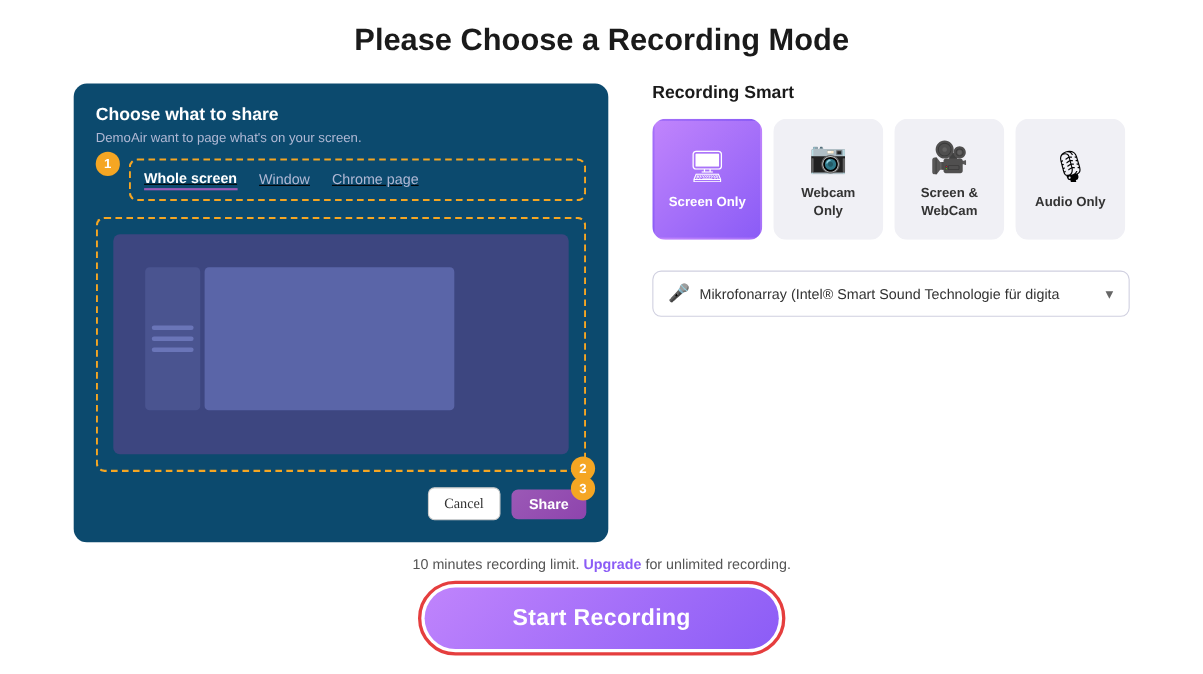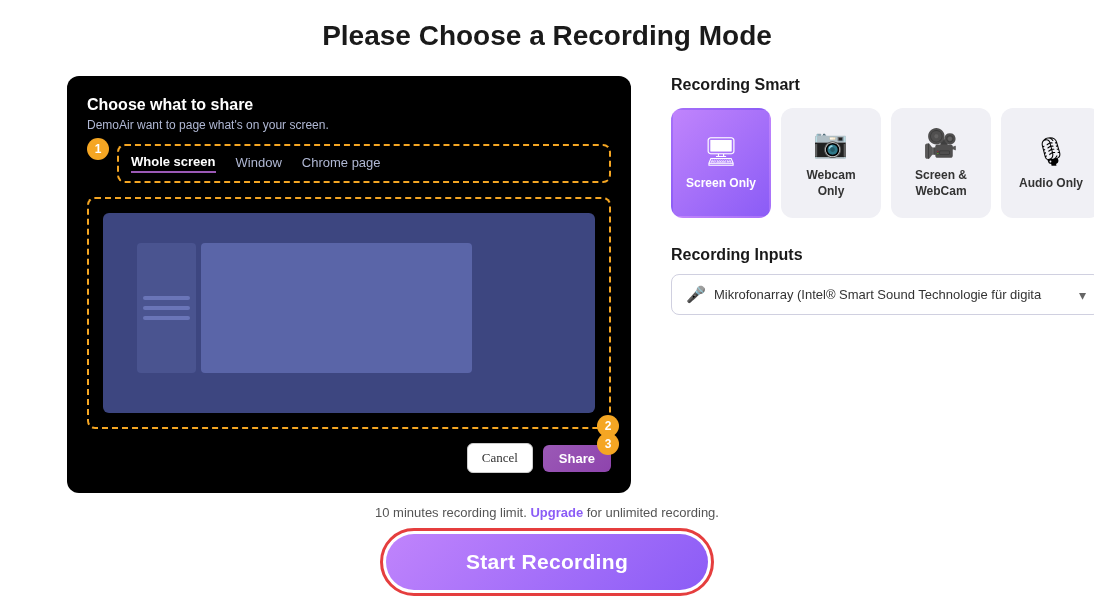--- a/index.html
+++ b/index.html
@@ -25,24 +25,24 @@
     .main-content {
       display: flex;
       gap: 40px;
       width: 100%;
       max-width: 960px;
       align-items: flex-start;
     }
 
     
     .screen-dialog {
-      background: #000000;
+      background: #0c4a6e;
       border-radius: 12px;
       padding: 20px;
-      width: 564px;
+      width: 486px;
       min-height: 380px;
       flex-shrink: 0;
       position: relative;
     }
 
     .dialog-header {
       color: #fff;
       margin-bottom: 12px;
     }
 
@@ -377,21 +377,20 @@
         <span class="mode-icon">🎥</span>
         <span class="mode-label">Screen &amp; WebCam</span>
       </div>
       <div class="mode-card">
         <span class="mode-icon">🎙</span>
         <span class="mode-label">Audio Only</span>
       </div>
     </div>
 
     <div class="recording-inputs-section">
-      <div class="section-label">Recording Inputs</div>
       <div class="input-dropdown">
         <div class="input-dropdown-left">
           <span class="mic-icon">🎤</span>
           <span>Mikrofonarray (Intel® Smart Sound Technologie für digita</span>
         </div>
         <span class="chevron-icon">▾</span>
       </div>
     </div>
 
   </div>

